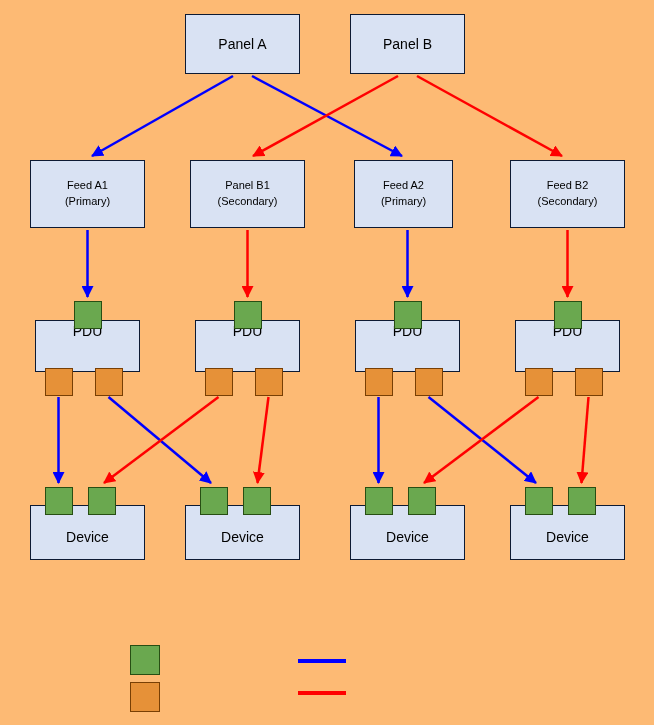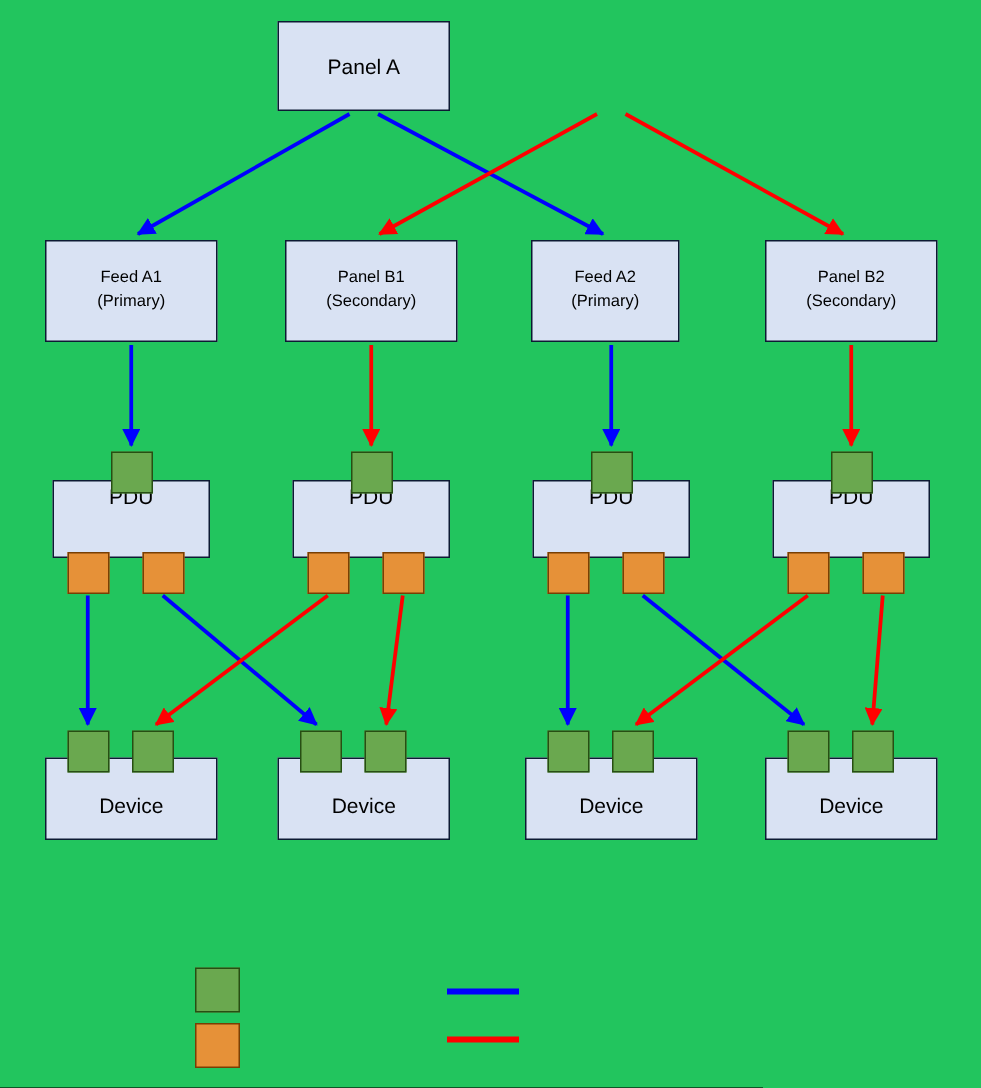--- a/index.html
+++ b/index.html
@@ -1,19 +1,19 @@
 <!DOCTYPE html>
 <html><head>
 <meta charset="utf-8">
 <style>
   html,body{margin:0;padding:0;background:#000;}
   .stage{
     position:relative;
     width:654px;height:725px;
-    background:#22c55e;
+    background:#fdba74;
     font-family:"Liberation Sans", sans-serif;
     overflow:hidden;
   }
   .wires{position:absolute;left:0;top:0;pointer-events:none;}
   .node{
     position:absolute;
     background:#d9e2f3;
     border:1px solid #0d1a33;
     box-sizing:border-box;
     display:flex;
@@ -80,35 +80,38 @@
     <line x1="538.5" y1="397" x2="424" y2="483" stroke="#ff0000" stroke-width="2.5" marker-end="url(#arrow-red)"></line>
     <line x1="588.5" y1="397" x2="581.5" y2="483" stroke="#ff0000" stroke-width="2.5" marker-end="url(#arrow-red)"></line>
 
     <line x1="298" y1="661" x2="346" y2="661" stroke="#0000ff" stroke-width="4"></line>
     <line x1="298" y1="693" x2="346" y2="693" stroke="#ff0000" stroke-width="4"></line>
   </svg>
 
   <div class="node panel-node" style="left:185px;top:14px;width:115px;height:60px">
     <span class="line">Panel A</span>
   </div>
+  <div class="node panel-node" style="left:350px;top:14px;width:115px;height:60px">
+    <span class="line">Panel B</span>
+  </div>
 
   <div class="node feed-node" style="left:30px;top:160px;width:115px;height:68px">
     <span class="line">Feed A1</span>
     <span class="line">(Primary)</span>
   </div>
   <div class="node feed-node" style="left:190px;top:160px;width:115px;height:68px">
     <span class="line">Panel B1</span>
     <span class="line">(Secondary)</span>
   </div>
   <div class="node feed-node" style="left:354px;top:160px;width:99px;height:68px">
     <span class="line">Feed A2</span>
     <span class="line">(Primary)</span>
   </div>
   <div class="node feed-node" style="left:510px;top:160px;width:115px;height:68px">
-    <span class="line">Panel B2</span>
+    <span class="line">Feed B2</span>
     <span class="line">(Secondary)</span>
   </div>
 
   <div class="node pdu-node" style="left:35px;top:320px;width:105px;height:52px">
     <span class="line">PDU</span>
   </div>
   <div class="node pdu-node" style="left:195px;top:320px;width:105px;height:52px">
     <span class="line">PDU</span>
   </div>
   <div class="node pdu-node" style="left:355px;top:320px;width:105px;height:52px">

